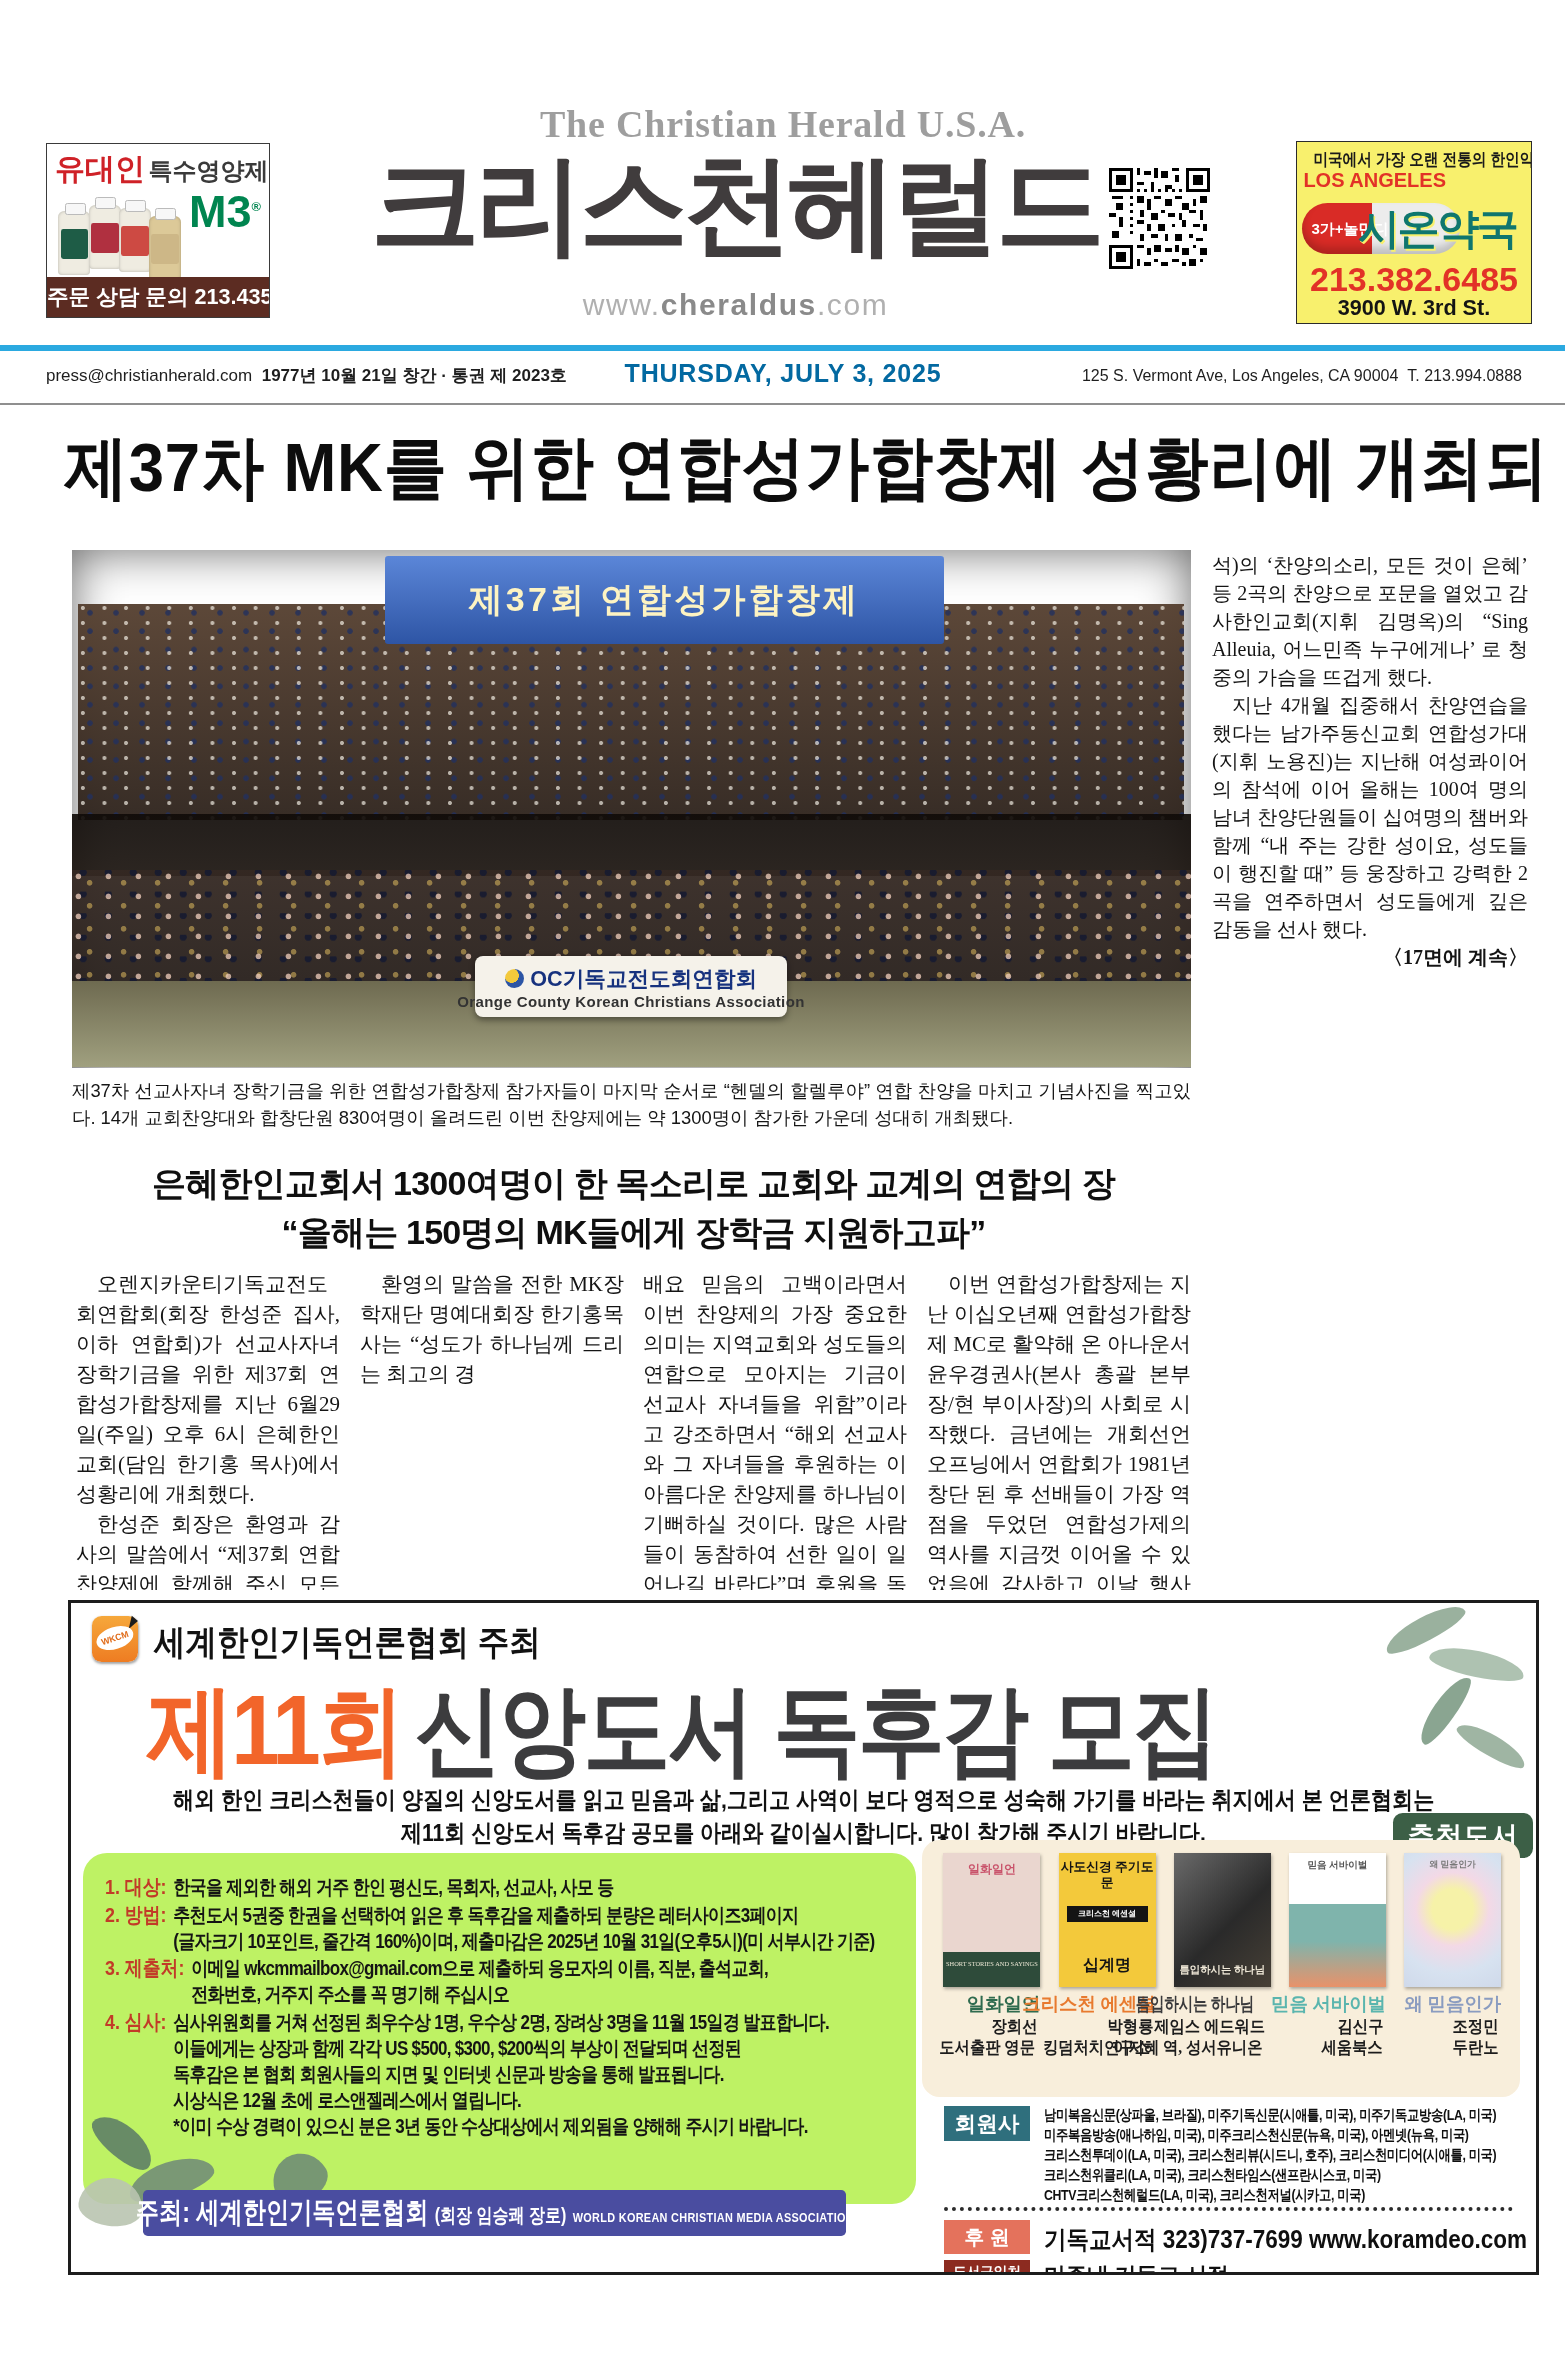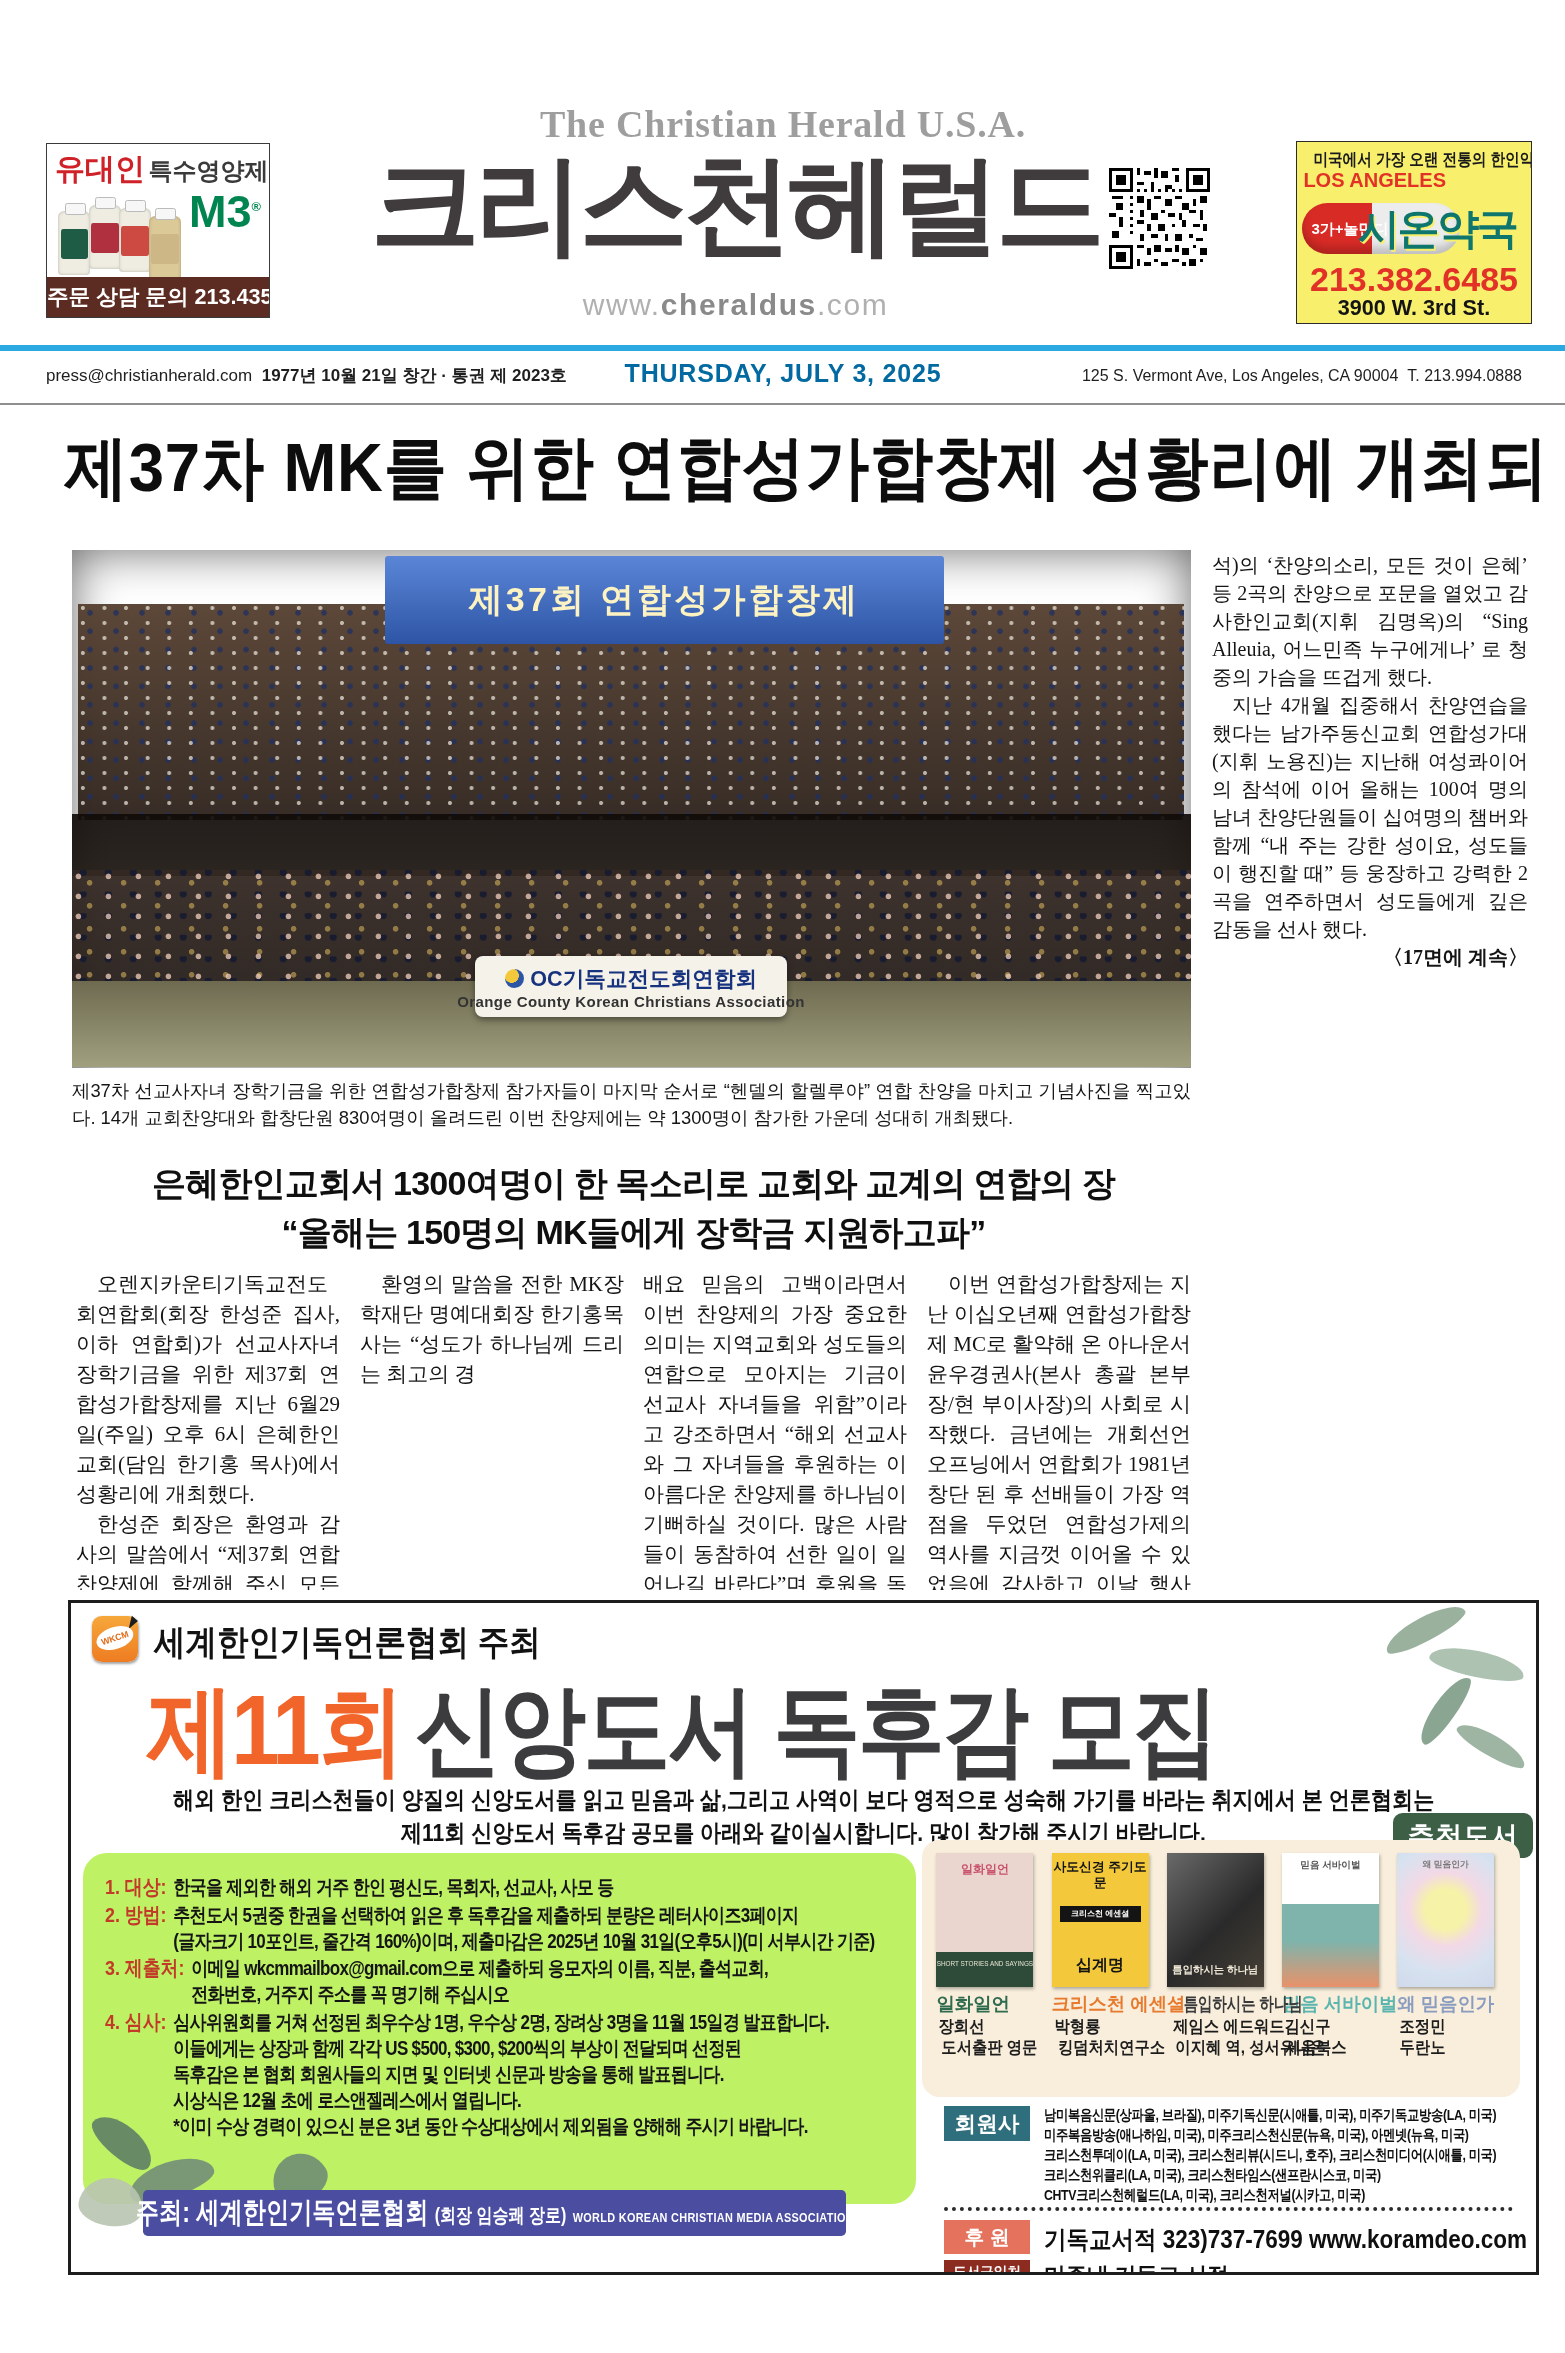--- a/index.html
+++ b/index.html
@@ -90,21 +90,21 @@
   .p-desc{position:absolute;left:0;width:1465px;text-align:center;white-space:nowrap;}
   .p-desc span{display:inline-block;font-size:24px;font-weight:800;color:#101010;transform:scaleX(.88);transform-origin:50% 50%;}
   .pd1{top:181px;} .pd2{top:214px;}
   .p-green{position:absolute;top:250px;left:12px;width:833px;height:351px;border-radius:24px;background:#bef264;overflow:hidden;}
   .p-items{position:absolute;top:21px;left:22.4px;width:116%;transform:scaleX(.85);transform-origin:left top;}
   .p-item{display:flex;gap:8px;margin-bottom:1.6px;}
   .p-item .lab{font-size:21px;font-weight:900;color:#c23b28;line-height:26px;white-space:nowrap;}
   .p-item .lines div{font-size:20px;font-weight:800;color:#141414;line-height:26px;letter-spacing:-0.8px;white-space:nowrap;}
   .p-badge{position:absolute;top:210px;left:1322px;width:140px;height:45px;background:#3c5f46;border-radius:9.6px;color:#fff;font-size:27px;font-weight:900;display:flex;align-items:center;justify-content:center;letter-spacing:0.8px;}
   .p-beige{position:absolute;top:237px;left:851px;width:598px;height:257px;border-radius:17.6px;background:#f8eedb;display:flex;gap:11.2px;padding:12.8px 14.4px 0 14.4px;box-sizing:border-box;}
-  .book{width:104px;display:flex;flex-direction:column;align-items:flex-start;}
+  .book{width:104px;display:flex;flex-direction:column;align-items:flex-end;font-family:Liberation Serif, serif;}
   .cover{width:97px;height:134px;box-shadow:0.8px 1.6px 3.2px rgba(0,0,0,.3);position:relative;overflow:hidden;flex:none;}
   .cv1{background:#ead6cf;}
   .cv1 .t{position:absolute;top:8px;left:0;width:100%;text-align:center;font-size:12px;font-weight:900;color:#c9536b;}
   .cv1 .b{position:absolute;bottom:0;left:0;width:100%;height:35px;background:#2e4b3a;color:#e9e4d2;font-size:6.4px;text-align:center;padding-top:8px;box-sizing:border-box;}
   .cv2{background:#f3c93b;}
   .cv2 .t{position:absolute;top:6.4px;left:0;width:100%;text-align:center;font-size:12.8px;font-weight:900;color:#141414;line-height:16px;}
   .cv2 .m{position:absolute;top:53px;left:8px;right:8px;background:#141414;color:#fff;font-size:8px;font-weight:700;text-align:center;padding:2.4px 0;}
   .cv2 .b{position:absolute;bottom:11.2px;left:0;width:100%;text-align:center;font-size:16px;font-weight:900;color:#141414;}
   .cv3{background:linear-gradient(135deg,#6a6a6a,#2a2a2a 55%,#474036);}
   .cv3 .b{position:absolute;bottom:9.6px;left:0;width:100%;text-align:center;font-size:10.4px;font-weight:900;color:#f0e9d8;}

